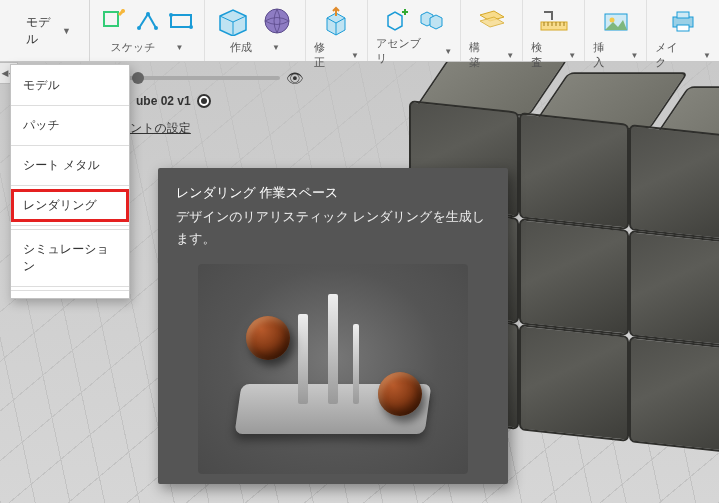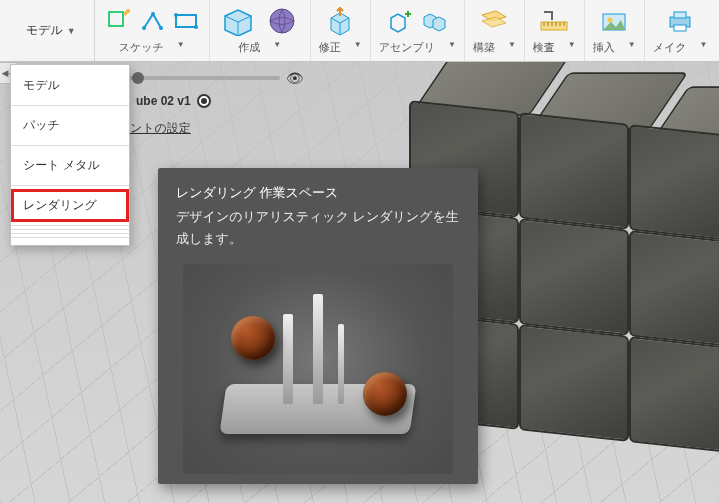--- a/index.html
+++ b/index.html
@@ -7,21 +7,21 @@
   
   
   .toolbar { background: #f5f5f5; border-bottom: 1px solid #c8c8c8; height: 62px; display: flex; align-items: stretch; padding-left: 4px; position: relative; z-index: 3; }
   .workspace-btn { display: flex; align-items: center; padding: 0 18px 0 22px; border-right: 1px solid #d6d6d6; cursor: pointer; }
   .workspace-btn .caret { margin-left: 4px; font-size: 9px; }
   .tool-group { display: flex; flex-direction: column; align-items: center; padding: 4px 8px 2px; border-right: 1px solid #e0e0e0; }
   .tool-group.last { border-right: none; }
   .tool-icons { display: flex; gap: 4px; height: 34px; align-items: center; }
   .tool-icon { width: 30px; height: 30px; display: flex; align-items: center; justify-content: center; border-radius: 2px; }
   .tool-icon.big { width: 40px; height: 34px; }
-  .tool-label { font-size: 11px; color: #555; display: flex; gap: 13px; margin-top: 2px; }
+  .tool-label { font-size: 11px; color: #555; display: flex; align-items: center; gap: 20px; margin-top: 2px; }
   .caret { font-size: 8px; color: #666; }
   
   
   .viewport { position: absolute; top: 62px; left: 0; right: 0; bottom: 0; background:
     repeating-linear-gradient(78deg,#c3c3c3 0 1px, transparent 1px 34px),
     repeating-linear-gradient(-40deg,#c3c3c3 0 1px, transparent 1px 38px),
     linear-gradient(#c9c9c9,#d6d6d6);
   }
   .cubes { position: absolute; right: -40px; top: -10px; width: 370px; height: 480px; }
   .cube-face { position: absolute; background: linear-gradient(150deg,#4f4f4b,#5c5c57 40%,#3d3d39); border: 2px solid #2f2f2c; border-radius: 6px; }
@@ -40,21 +40,21 @@
   .row3 { position:absolute; top:120px; left:20px; z-index:2; }
   
   
   .menu { position: absolute; top: 64px; left: 10px; width: 120px; background: #fff; border: 1px solid #c2c2c2; box-shadow: 2px 4px 10px rgba(0,0,0,.25); padding: 4px 0; z-index: 10; }
   .menu-item { padding: 8px 12px; font-size: 12px; color: #333; cursor: pointer; display:flex; align-items:center; justify-content:space-between; }
   .menu-item.highlight { border: 3px solid #e52020; padding: 5px 9px; }
   .sep { height: 1px; background: #ddd; margin: 3px 0; }
   .sub-caret { font-size: 10px; }
   
   
-  .tooltip { position: absolute; top: 168px; left: 158px; width: 320px; background: #555; color: #eee; padding: 14px 18px 10px; border-radius: 2px; box-shadow: 3px 5px 14px rgba(0,0,0,.4); z-index: 9; font-size: 13px; line-height: 1.7; }
+  .tooltip { position: absolute; top: 168px; left: 158px; width: 350px; background: #555; color: #eee; padding: 14px 18px 10px; border-radius: 2px; box-shadow: 3px 5px 14px rgba(0,0,0,.4); z-index: 9; font-size: 13px; line-height: 1.7; }
   .tooltip-title { color: #fff; margin-bottom: 2px; }
   .tooltip-img { width: 270px; height: 210px; margin: 14px auto 0; background: radial-gradient(ellipse at 50% 45%, #777 0%, #555 55%, #4a4a4a 100%); border-radius: 4px; position: relative; overflow: hidden; }
   .router-base { position:absolute; left:40px; top:120px; width:190px; height:50px; background:linear-gradient(#c8c8c8,#9a9a9a); border-radius:8px; transform:skewX(-8deg); box-shadow:0 6px 10px rgba(0,0,0,.4);}
   .post { position:absolute; width:10px; background:linear-gradient(#eee,#999); border-radius:2px;}
   .knob { position:absolute; width:44px; height:44px; border-radius:50%; background:radial-gradient(circle at 35% 30%, #b85a2b, #6a2a0a 70%, #3c1605); box-shadow:4px 6px 8px rgba(0,0,0,.5), inset -4px -6px 8px rgba(0,0,0,.4), inset 3px 4px 6px rgba(255,200,150,.4);}
   
   
   svg { display:block; }
 </style>
 </head>
@@ -264,20 +264,23 @@
   <div class="sep"></div>
   <div class="menu-item">
       <span>シート メタル</span>
     </div>
   <div class="sep"></div>
   <div class="menu-item highlight">
       <span>レンダリング</span>
     </div>
   <div class="sep"></div>
   <div class="sep"></div>
+  <div class="menu-item">
+      <span>シミュレーション</span>
+    </div>
   <div class="sep"></div>
   <div class="sep"></div>
 </div>
 
 <div class="tooltip">
   <div class="tooltip-title">レンダリング 作業スペース</div>
   <div>デザインのリアリスティック レンダリングを生成します。</div>
   <div class="tooltip-img">
     <div class="router-base"></div>
     <div class="post" style="left:100px; top:50px; height:90px;"></div>

